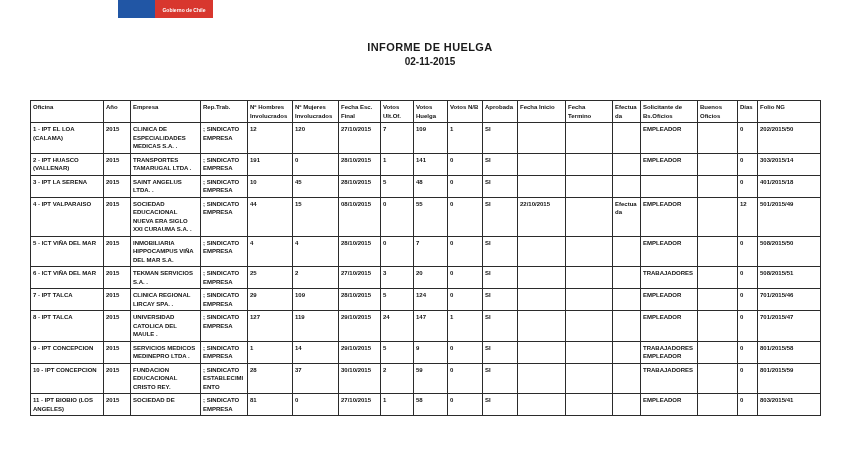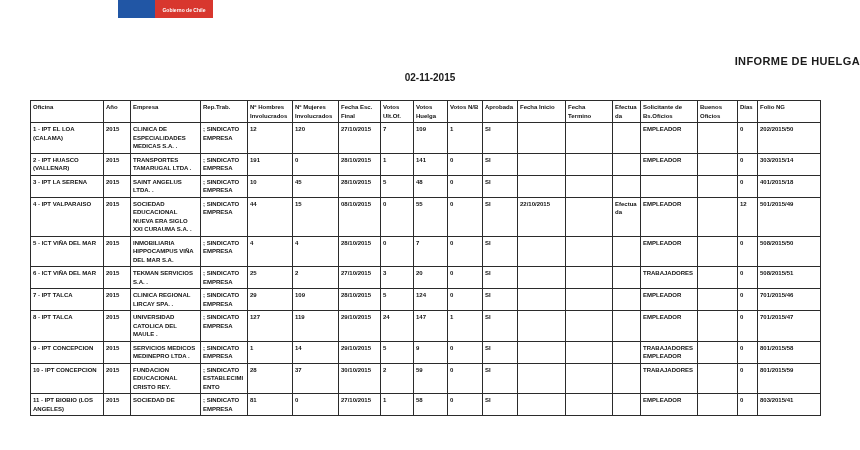--- a/index.html
+++ b/index.html
@@ -19,26 +19,26 @@
   .logo-blue { width: 37px; height: 18px; }
   .logo-red  {
     width: 58px; height: 18px;
     display: flex; align-items: center; justify-content: center;
   }
   .logo-red span {
     color: #fff; font-size: 5px; font-weight: bold; white-space: nowrap;
     transform: translateY(1px);
   }
   .report-title {
-    position: absolute; top: 55px; left: 0; width: 100%;
-    text-align: right; font-size: 11px; font-weight: bold;
+    position: absolute; top: 41px; left: 0; width: 100%;
+    text-align: center; font-size: 11px; font-weight: bold;
     letter-spacing: 0.4px; color: #1a1a1a;
   }
   .report-date {
-    position: absolute; top: 72px; left: 0; width: 100%;
+    position: absolute; top: 56px; left: 0; width: 100%;
     text-align: center; font-size: 10px; font-weight: bold; color: #1a1a1a;
   }
   table.strike {
     position: absolute; left: 30px; top: 100px;
     border-collapse: collapse; table-layout: fixed;
     width: 790px;
   }
   table.strike th, table.strike td {
     border: 1px solid #2b2b2b;
     font-size: 6px; line-height: 8.5px;

